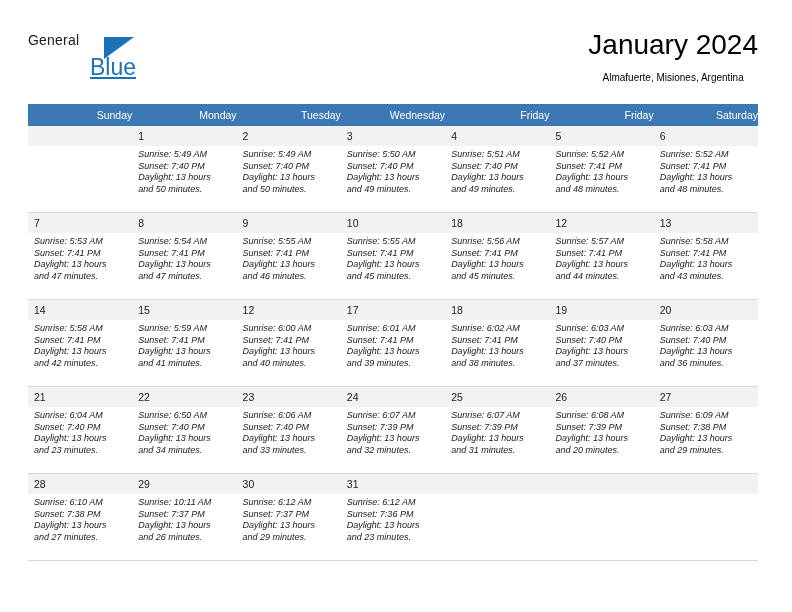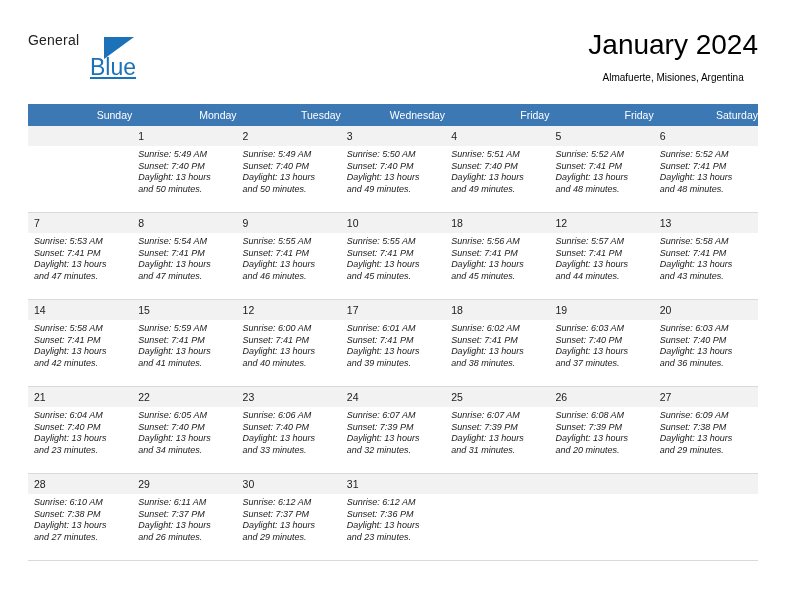--- a/index.html
+++ b/index.html
@@ -424,21 +424,21 @@
                 <div>Sunset: 7:40 PM</div>
                 <div>Daylight: 13 hours</div>
                 <div>and 23 minutes.</div>
               </div>
             </div>
           </td>
           <td>
             <div class="cell">
               <div class="daynum">22</div>
               <div class="info">
-                <div>Sunrise: 6:05 AM</div>
+                <div>Sunrise: 6:50 AM</div>
                 <div>Sunset: 7:40 PM</div>
                 <div>Daylight: 13 hours</div>
                 <div>and 34 minutes.</div>
               </div>
             </div>
           </td>
           <td>
             <div class="cell">
               <div class="daynum">23</div>
               <div class="info">
@@ -503,21 +503,21 @@
                 <div>Sunset: 7:38 PM</div>
                 <div>Daylight: 13 hours</div>
                 <div>and 27 minutes.</div>
               </div>
             </div>
           </td>
           <td>
             <div class="cell">
               <div class="daynum">29</div>
               <div class="info">
-                <div>Sunrise: 6:11 AM</div>
+                <div>Sunrise: 10:11 AM</div>
                 <div>Sunset: 7:37 PM</div>
                 <div>Daylight: 13 hours</div>
                 <div>and 26 minutes.</div>
               </div>
             </div>
           </td>
           <td>
             <div class="cell">
               <div class="daynum">30</div>
               <div class="info">

